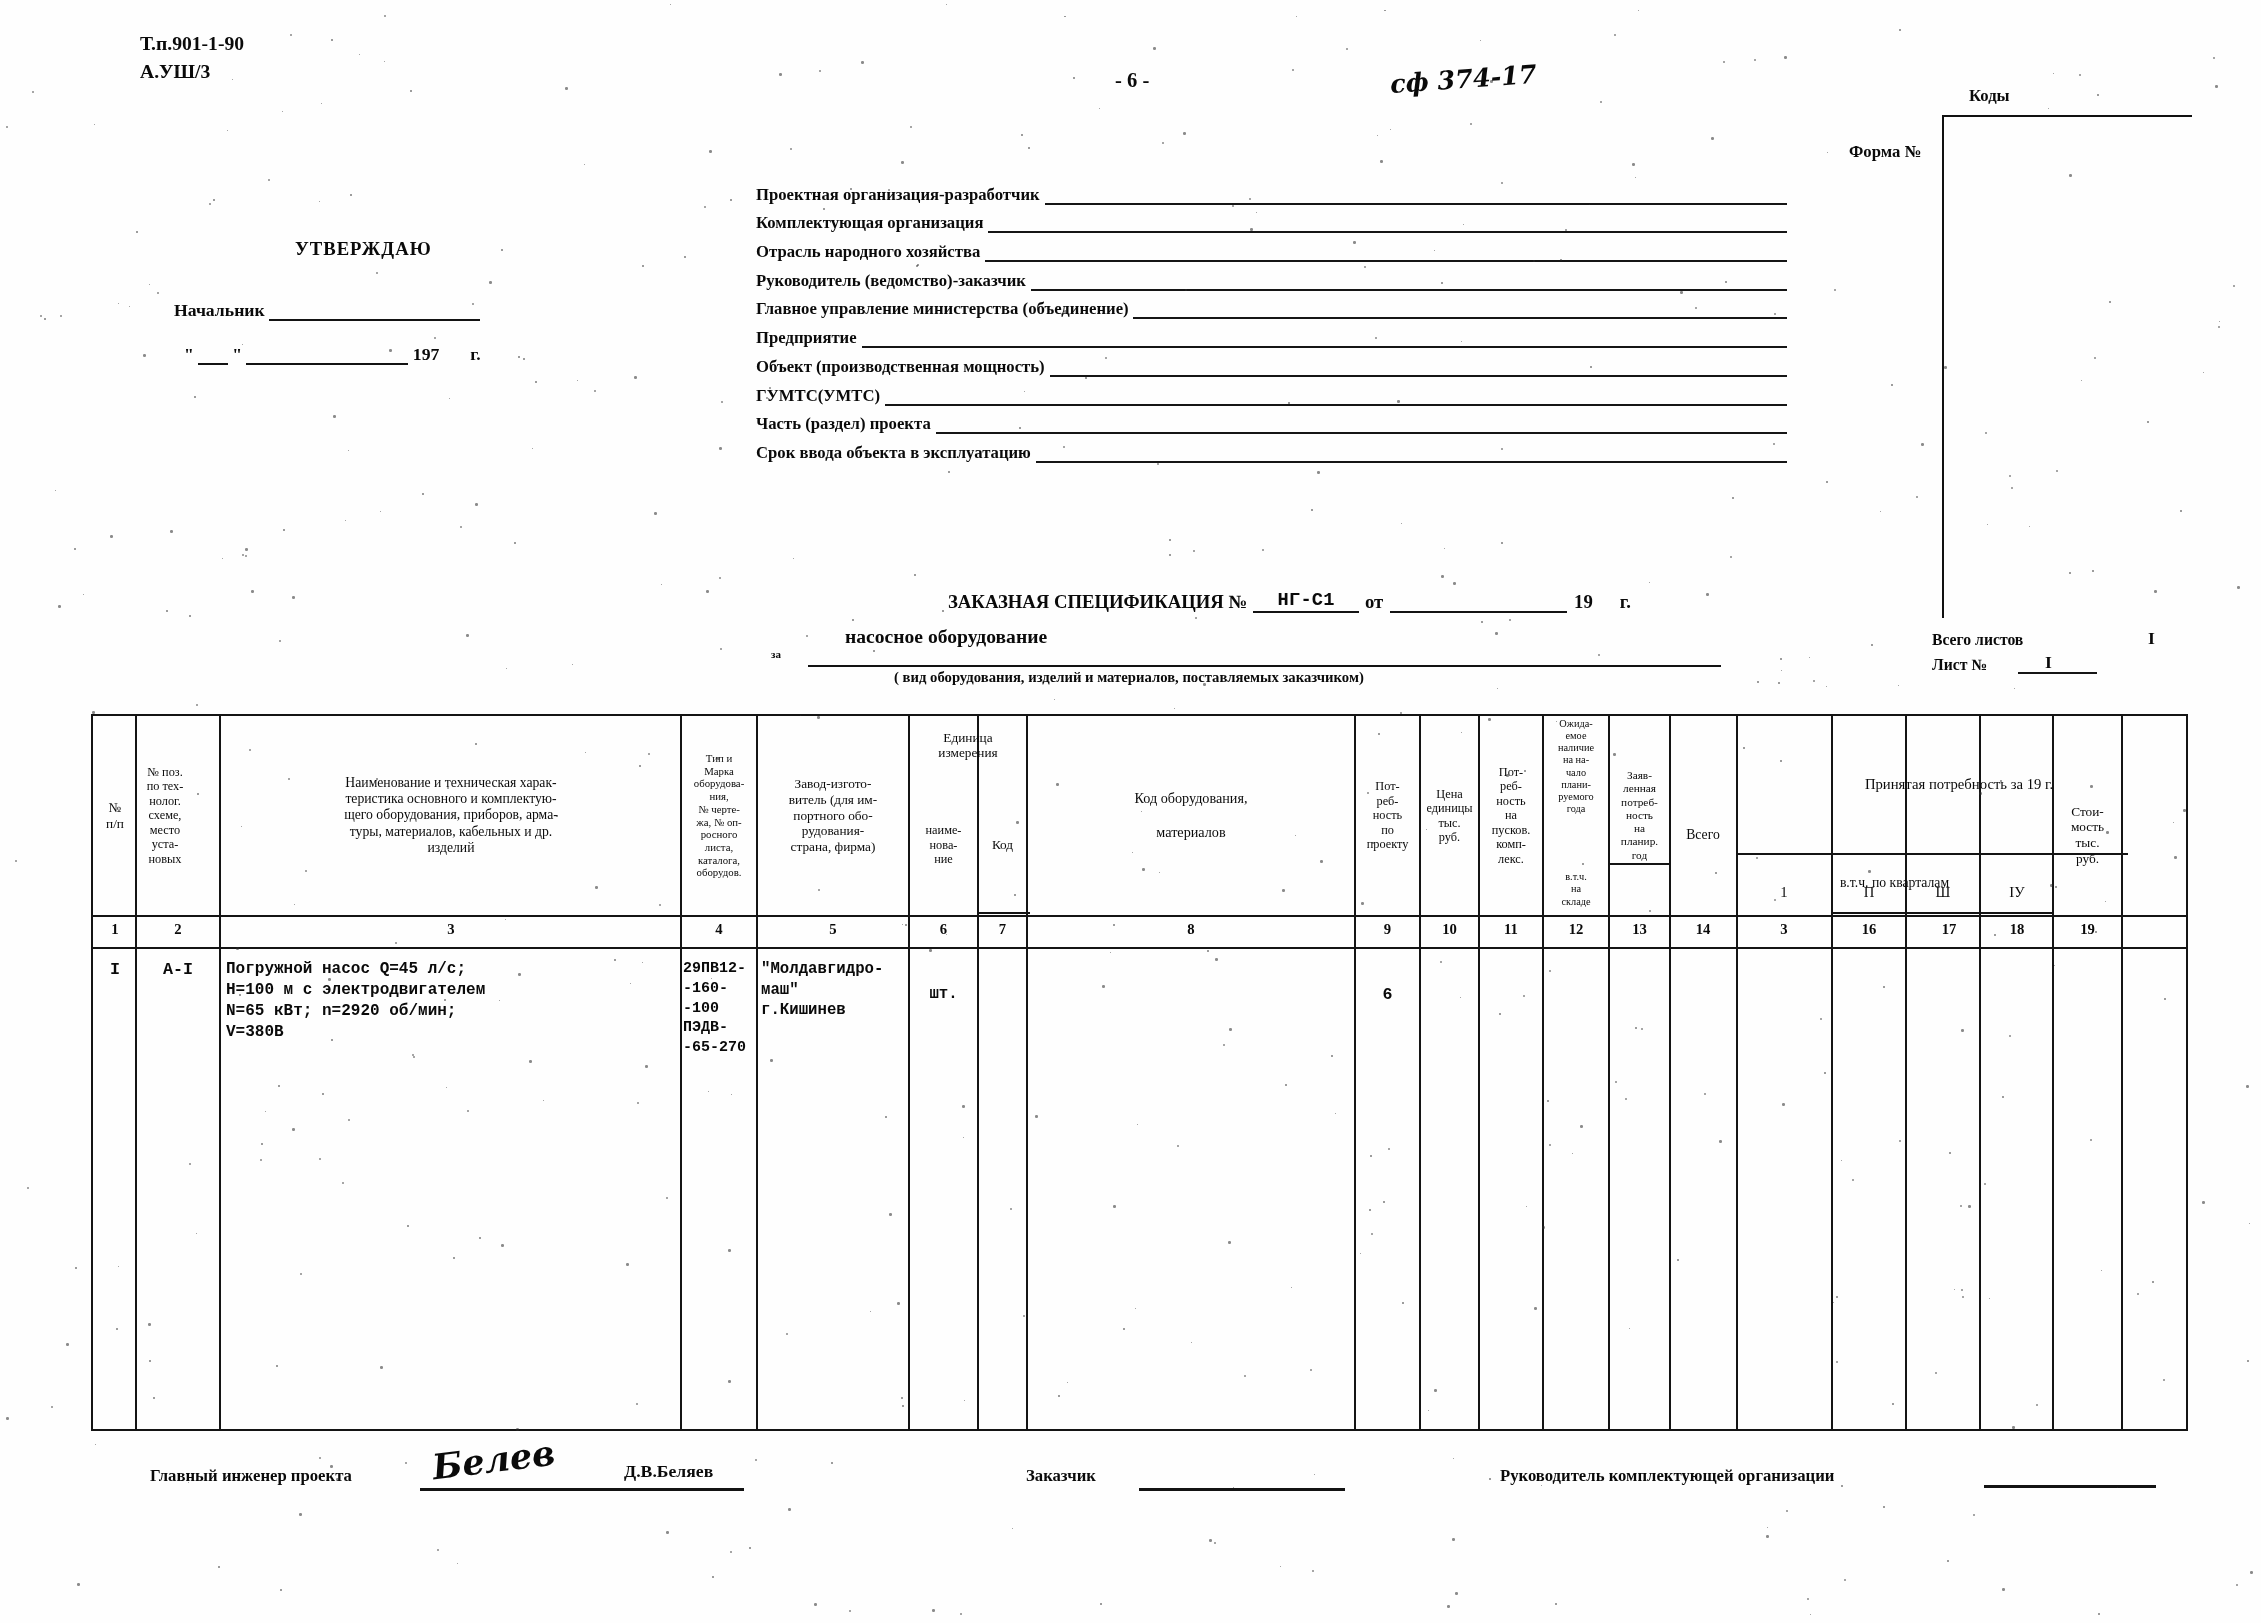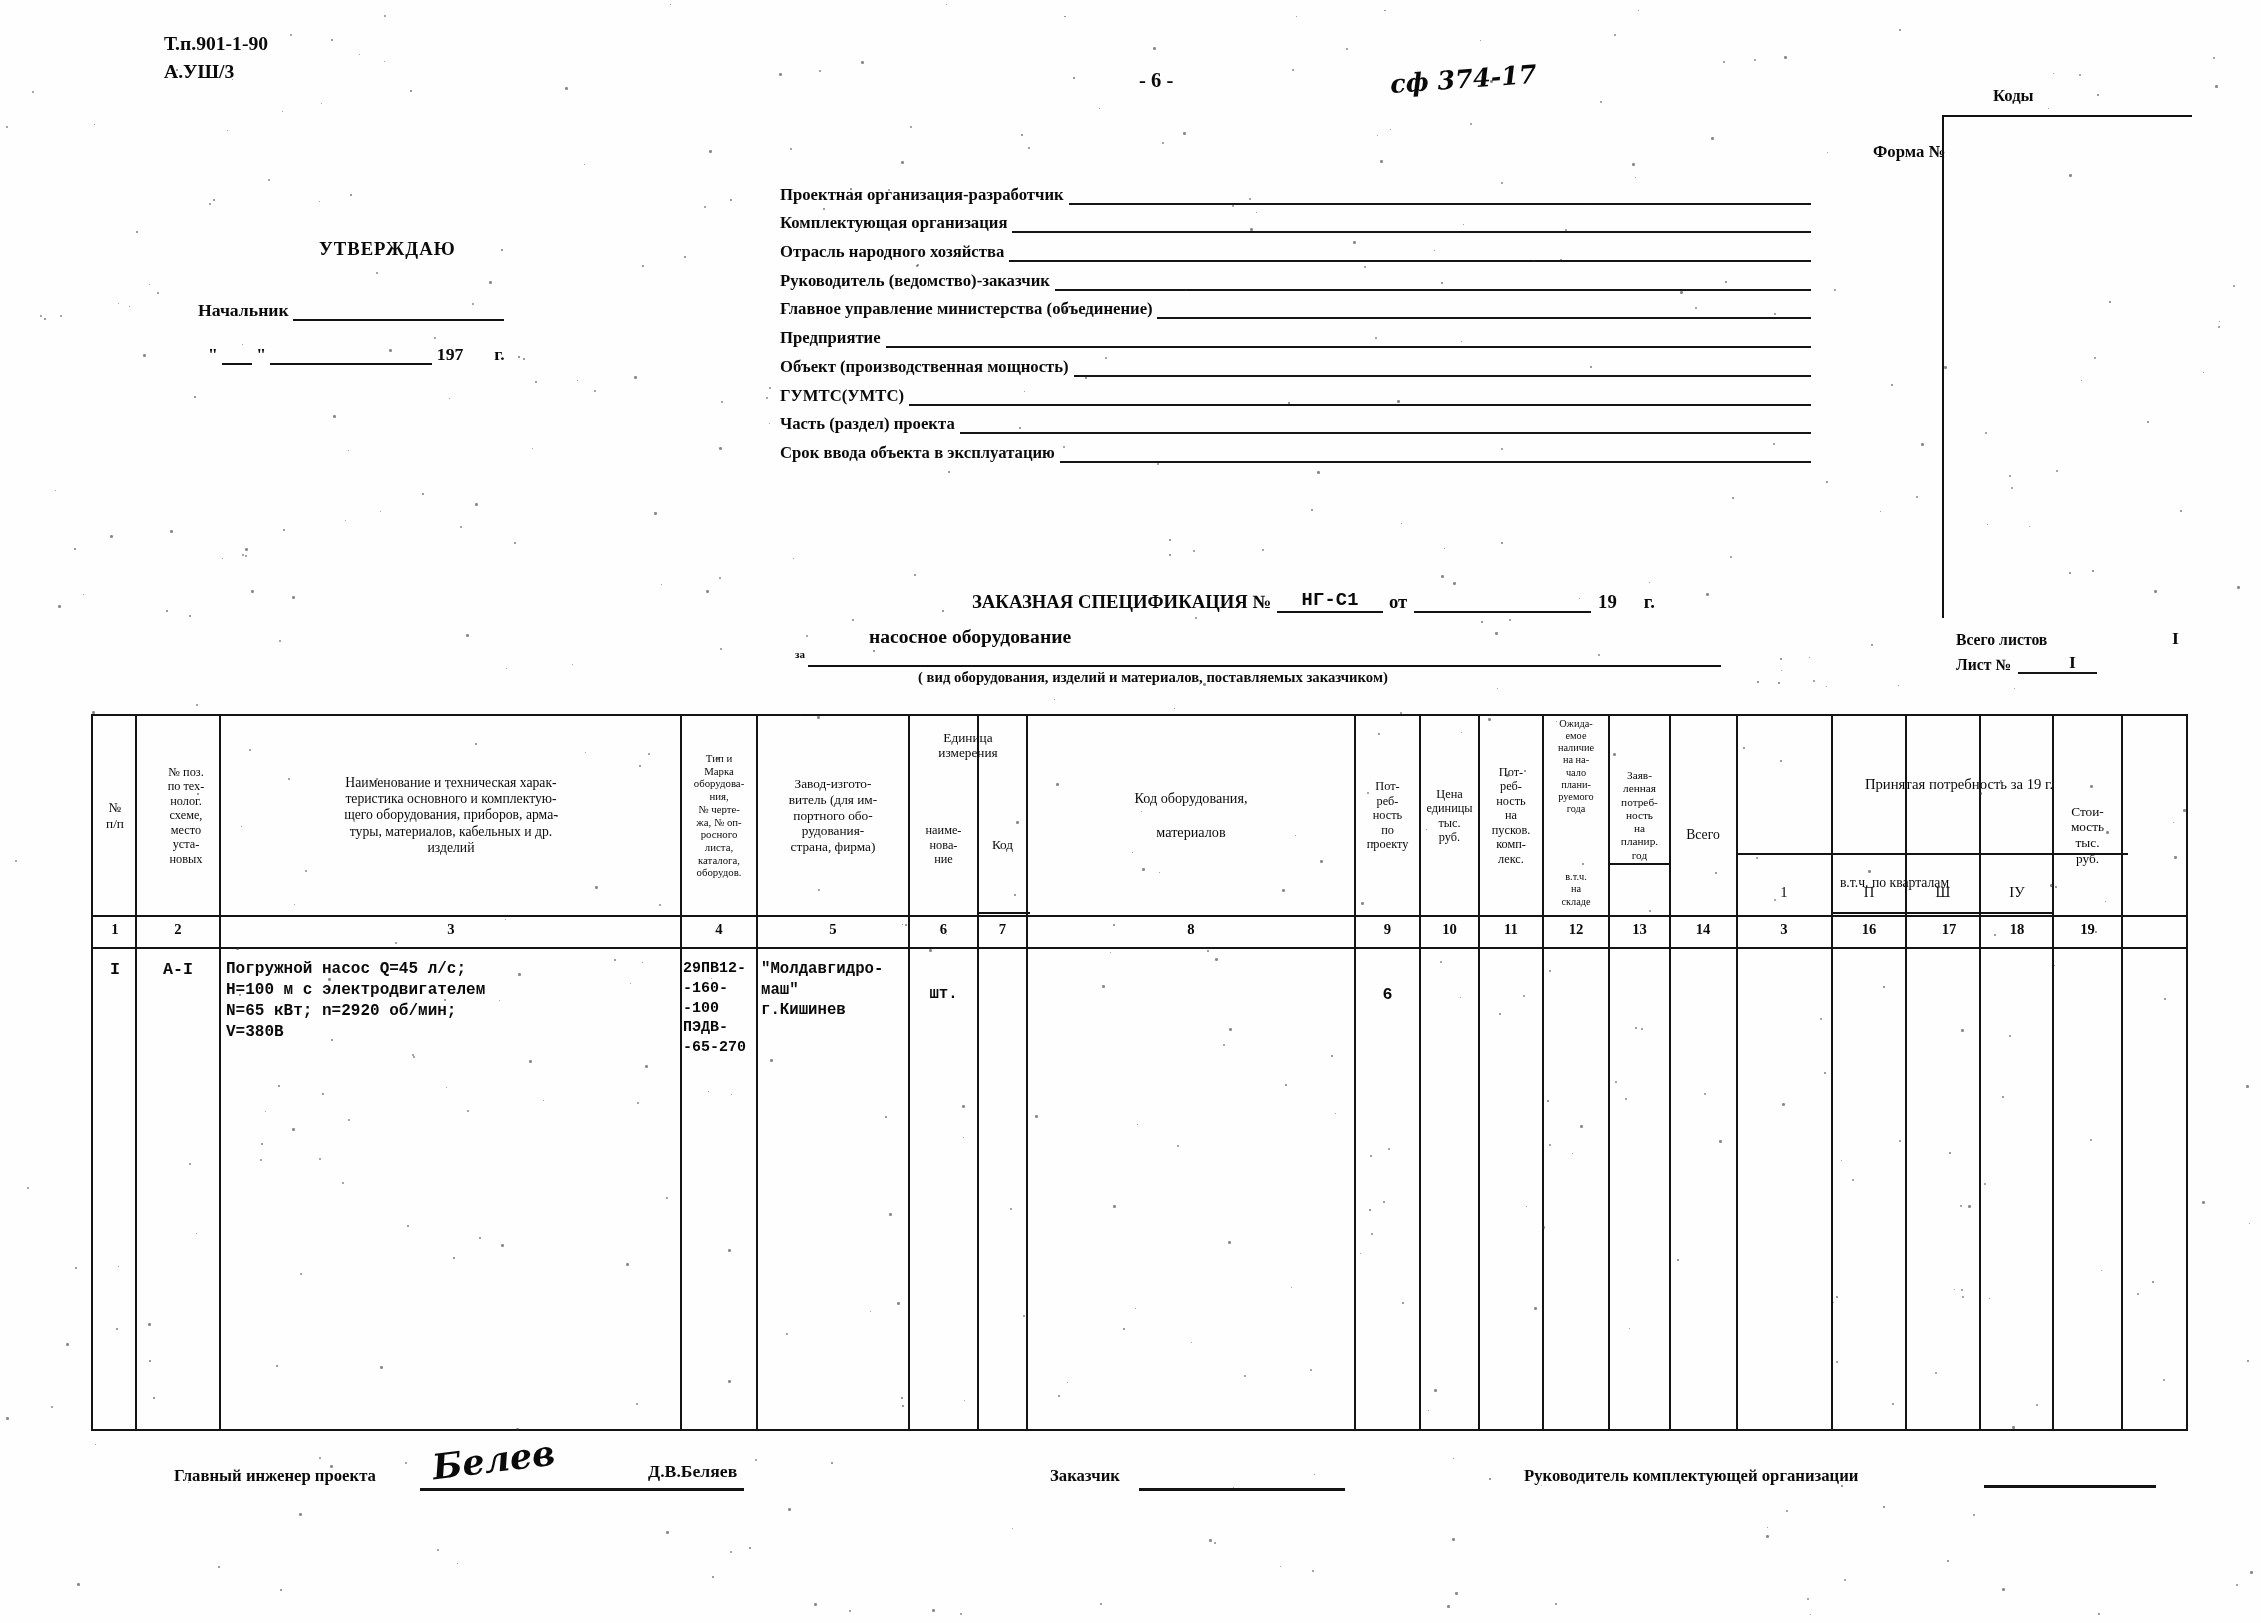--- a/index.html
+++ b/index.html
@@ -9,21 +9,21 @@
     font-family:"Liberation Serif", serif;
     color:#0a0a0a;
     -webkit-font-smoothing:none;
   }
   .page{position:absolute;inset:0;background:#fefefe;}
 
   
   .abs{position:absolute;}
 
   .mono-typed{font-family:"Liberation Mono", monospace;font-weight:bold;letter-spacing:0.2px;}
-  .typed{font-family:"Liberation Serif", serif;font-weight:bold;margin-left:24px;}
+  .typed{font-family:"Liberation Serif", serif;font-weight:bold;}
 
   
   .hand{font-family:"DejaVu Serif", serif;font-style:italic;font-weight:bold;}
 
   
   #doc-code{left:140px;top:29.5px;font-size:19.6px;line-height:1.45;}
   #page-num{left:1115px;top:69px;font-size:20.6px;}
   #hand-note{left:1390px;top:64px;font-size:25.5px;transform:rotate(-4deg);}
   #form-no{left:1849px;top:142px;font-size:16.7px;}
   #codes-label{left:1969px;top:86px;font-size:16.7px;}
@@ -200,21 +200,21 @@
 
     <div class="h" style="top:196px;left:884px;right:1156px"></div>
     <div class="h" style="top:137px;left:1643px;right:58px"></div>
     <div class="h" style="top:196px;left:1738px;right:132px"></div>
     <div class="h" style="top:147px;left:1515px;width:61px"></div>
     <div class="h" style="top:199px"></div>
     <div class="h" style="top:231px"></div>
 
     <div class="hcell tall" style="left:2px;top:0;width:40px;height:199px;white-space:pre-line">№
 п/п</div>
-    <div class="hcell tall" style="left:52px;top:0;width:82px;height:199px;white-space:pre-line;font-size:12.3px">№ поз.
+    <div class="hcell tall" style="left:31px;top:0;width:82px;height:199px;white-space:pre-line;font-size:12.3px">№ поз.
 по тех-
 нолог.
 схеме,
 место
 уста-
 новых</div>
     <div class="hcell tall" style="left:128px;top:0;width:460px;height:199px;white-space:pre-line;font-size:13.7px">Наименование и техническая харак-
 теристика основного и комплектую-
 щего оборудования, приборов, арма-
 туры, материалов, кабельных и др.

